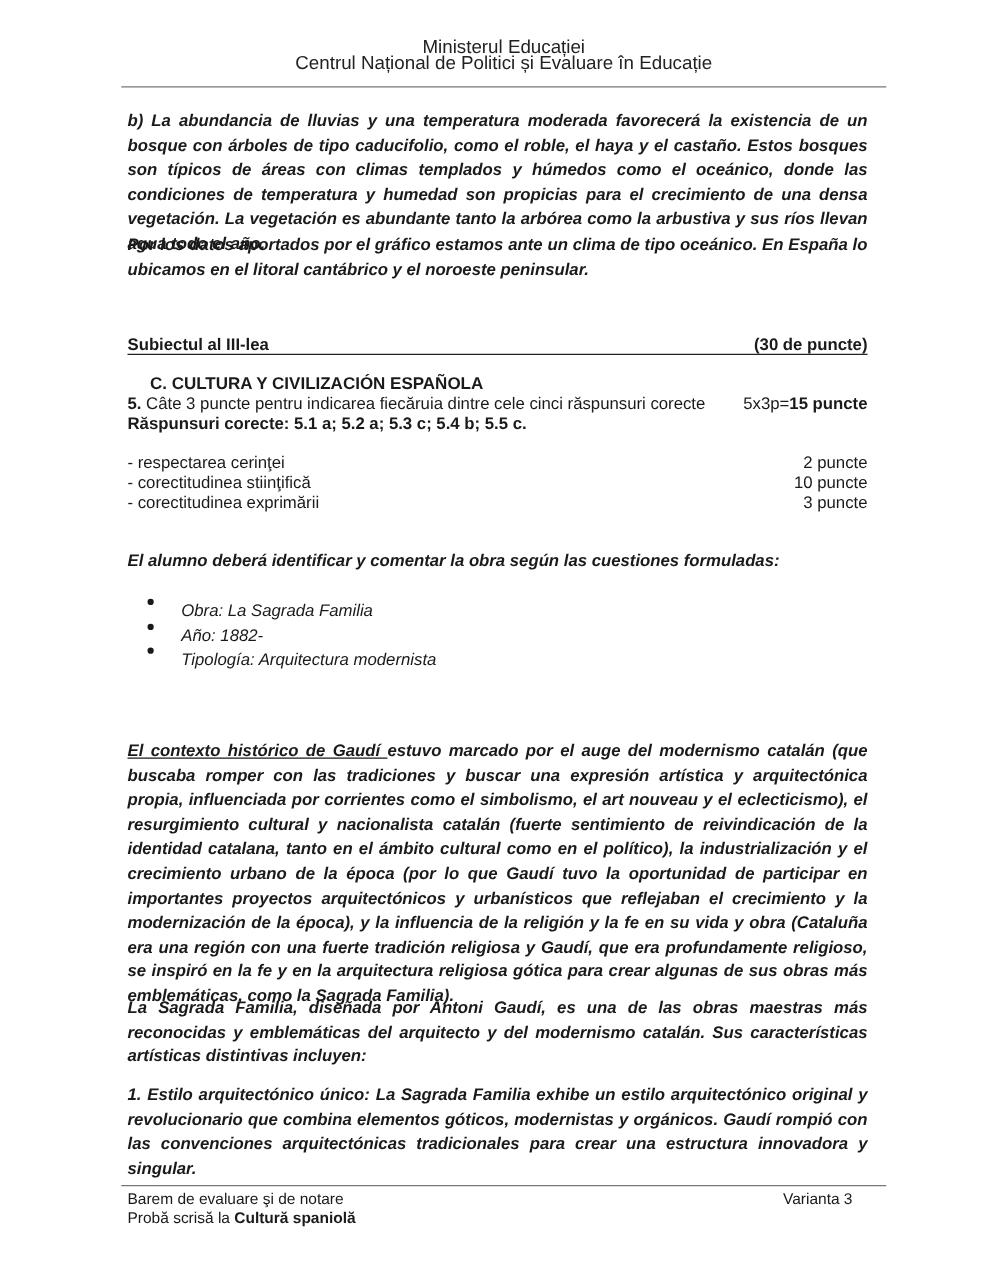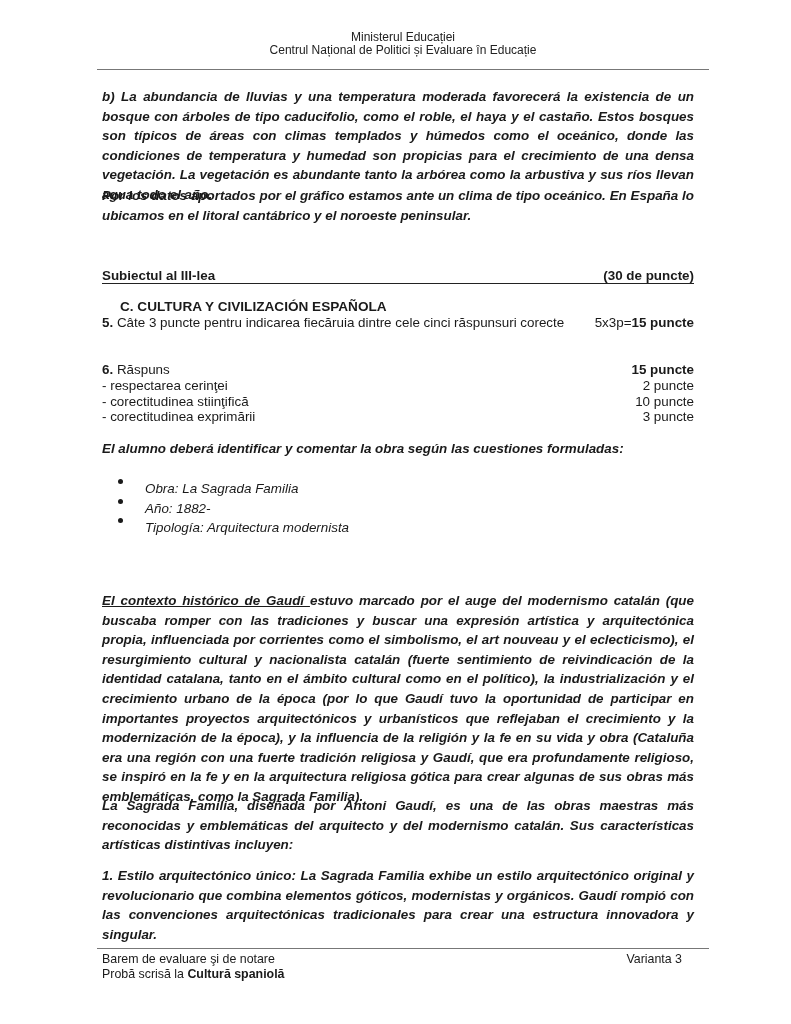--- a/index.html
+++ b/index.html
@@ -2,21 +2,21 @@
 <html><head>
 <meta charset="utf-8">
 <style>
   html, body { margin: 0; padding: 0; background: #ffffff; }
   body {
     width: 791px; height: 1024px; position: relative; overflow: hidden;
     font-family: "Liberation Sans", sans-serif; color: #1a1a1a; font-size: 13.4px;
   }
   .page-header {
     position: absolute; left: 97px; top: 31px; width: 612px;
-    text-align: center; font-size: 12px; line-height: 13px; color: #222;
+    text-align: center; font-size: 15px; line-height: 13px; color: #222;
   }
   .header-rule {
     position: absolute; left: 97px; top: 69px; width: 612px; height: 0;
     border-top: 1px solid #777;
   }
   .block { position: absolute; left: 102px; width: 592px; }
   .para {
     font-style: italic; text-align: justify; line-height: 19.6px; margin: 0;
     text-align-last: left;
     font-weight: bold;
@@ -73,27 +73,24 @@
   <span>(30 de puncte)</span>
 </div>
 
 <div class="section-c">C.  CULTURA Y CIVILIZACIÓN ESPAÑOLA</div>
 
 <div class="block" style="top:315px;">
   <div class="row">
     <span><span class="b">5.</span><span> Câte 3 puncte pentru indicarea fiecăruia dintre cele cinci răspunsuri corecte</span></span>
     <span><span>5x3p=</span><span class="b">15 puncte</span></span>
   </div>
+  <div class="row b">Răspunsuri corecte: 5.1 a; 5.2 a; 5.3 c; 5.4 b; 5.5 c.</div>
 </div>
 
 <div class="block" style="top:362px;">
-  <div class="row">
-    <span><span class="b">6.</span><span> Răspuns</span></span>
-    <span class="b">15 puncte</span>
-  </div>
   <div class="row">
     <span>- respectarea cerinţei</span>
     <span>2 puncte</span>
   </div>
   <div class="row">
     <span>- corectitudinea stiinţifică</span>
     <span>10 puncte</span>
   </div>
   <div class="row">
     <span>- corectitudinea exprimării</span>

